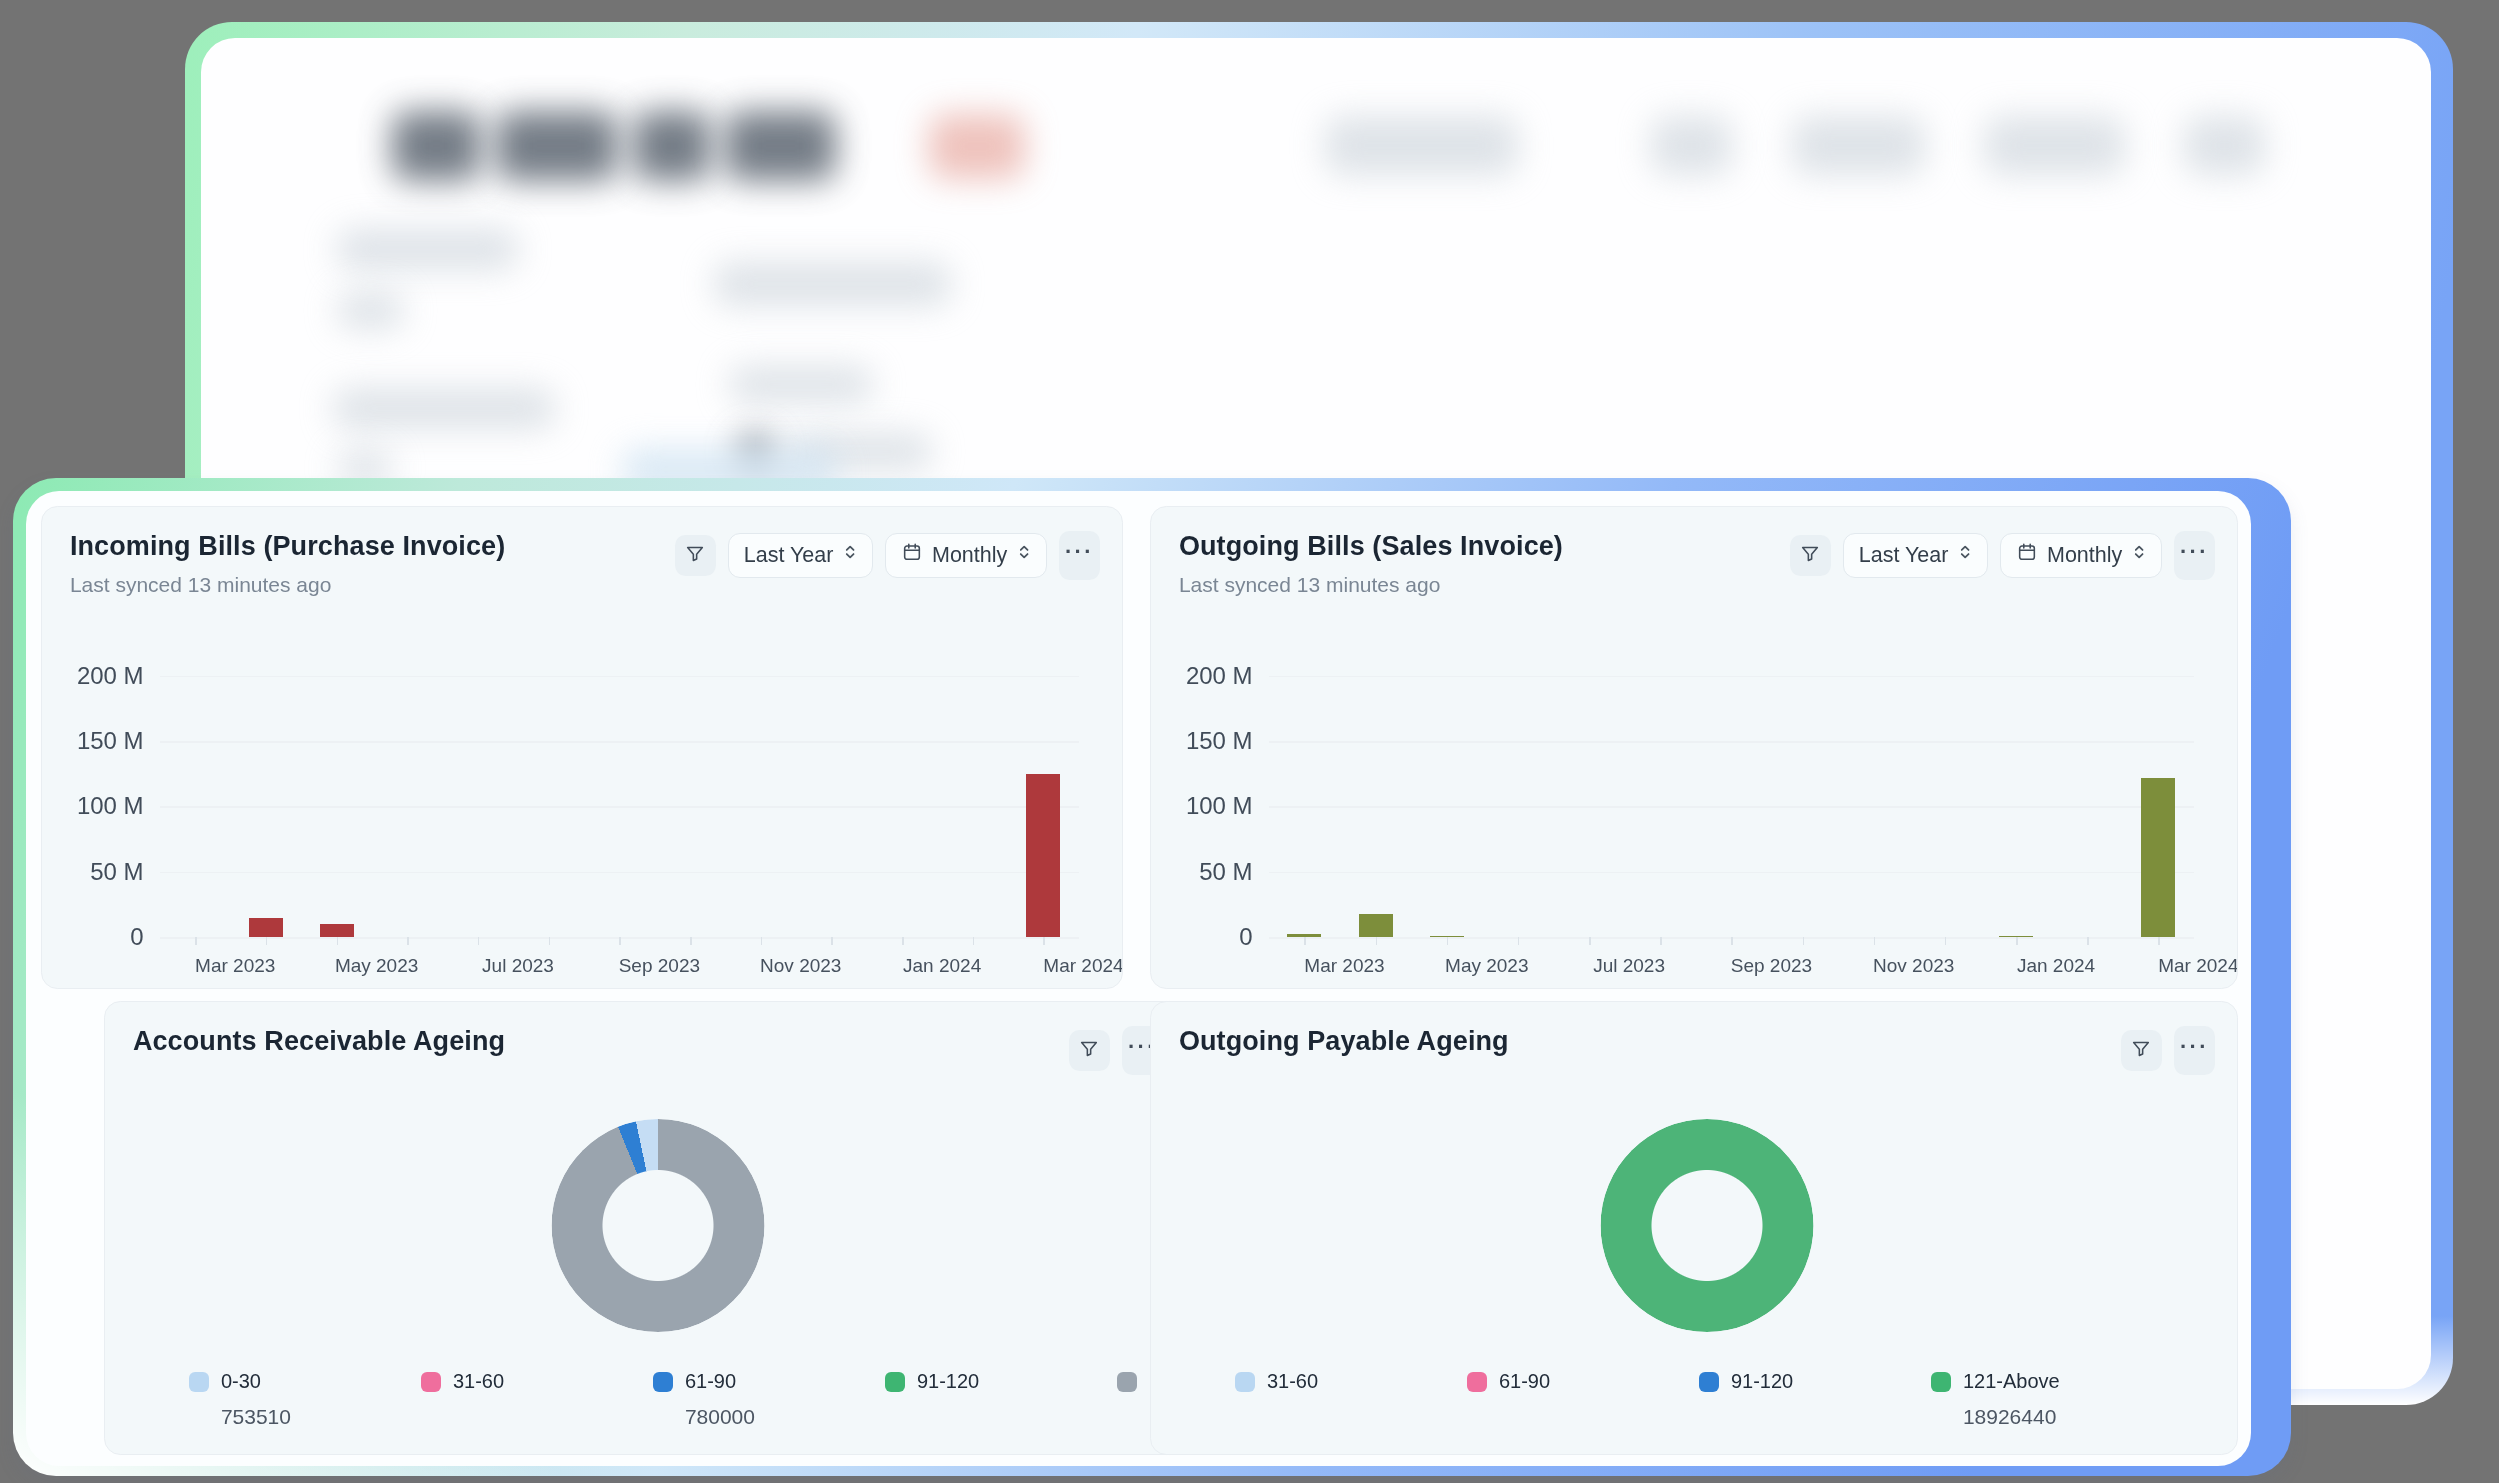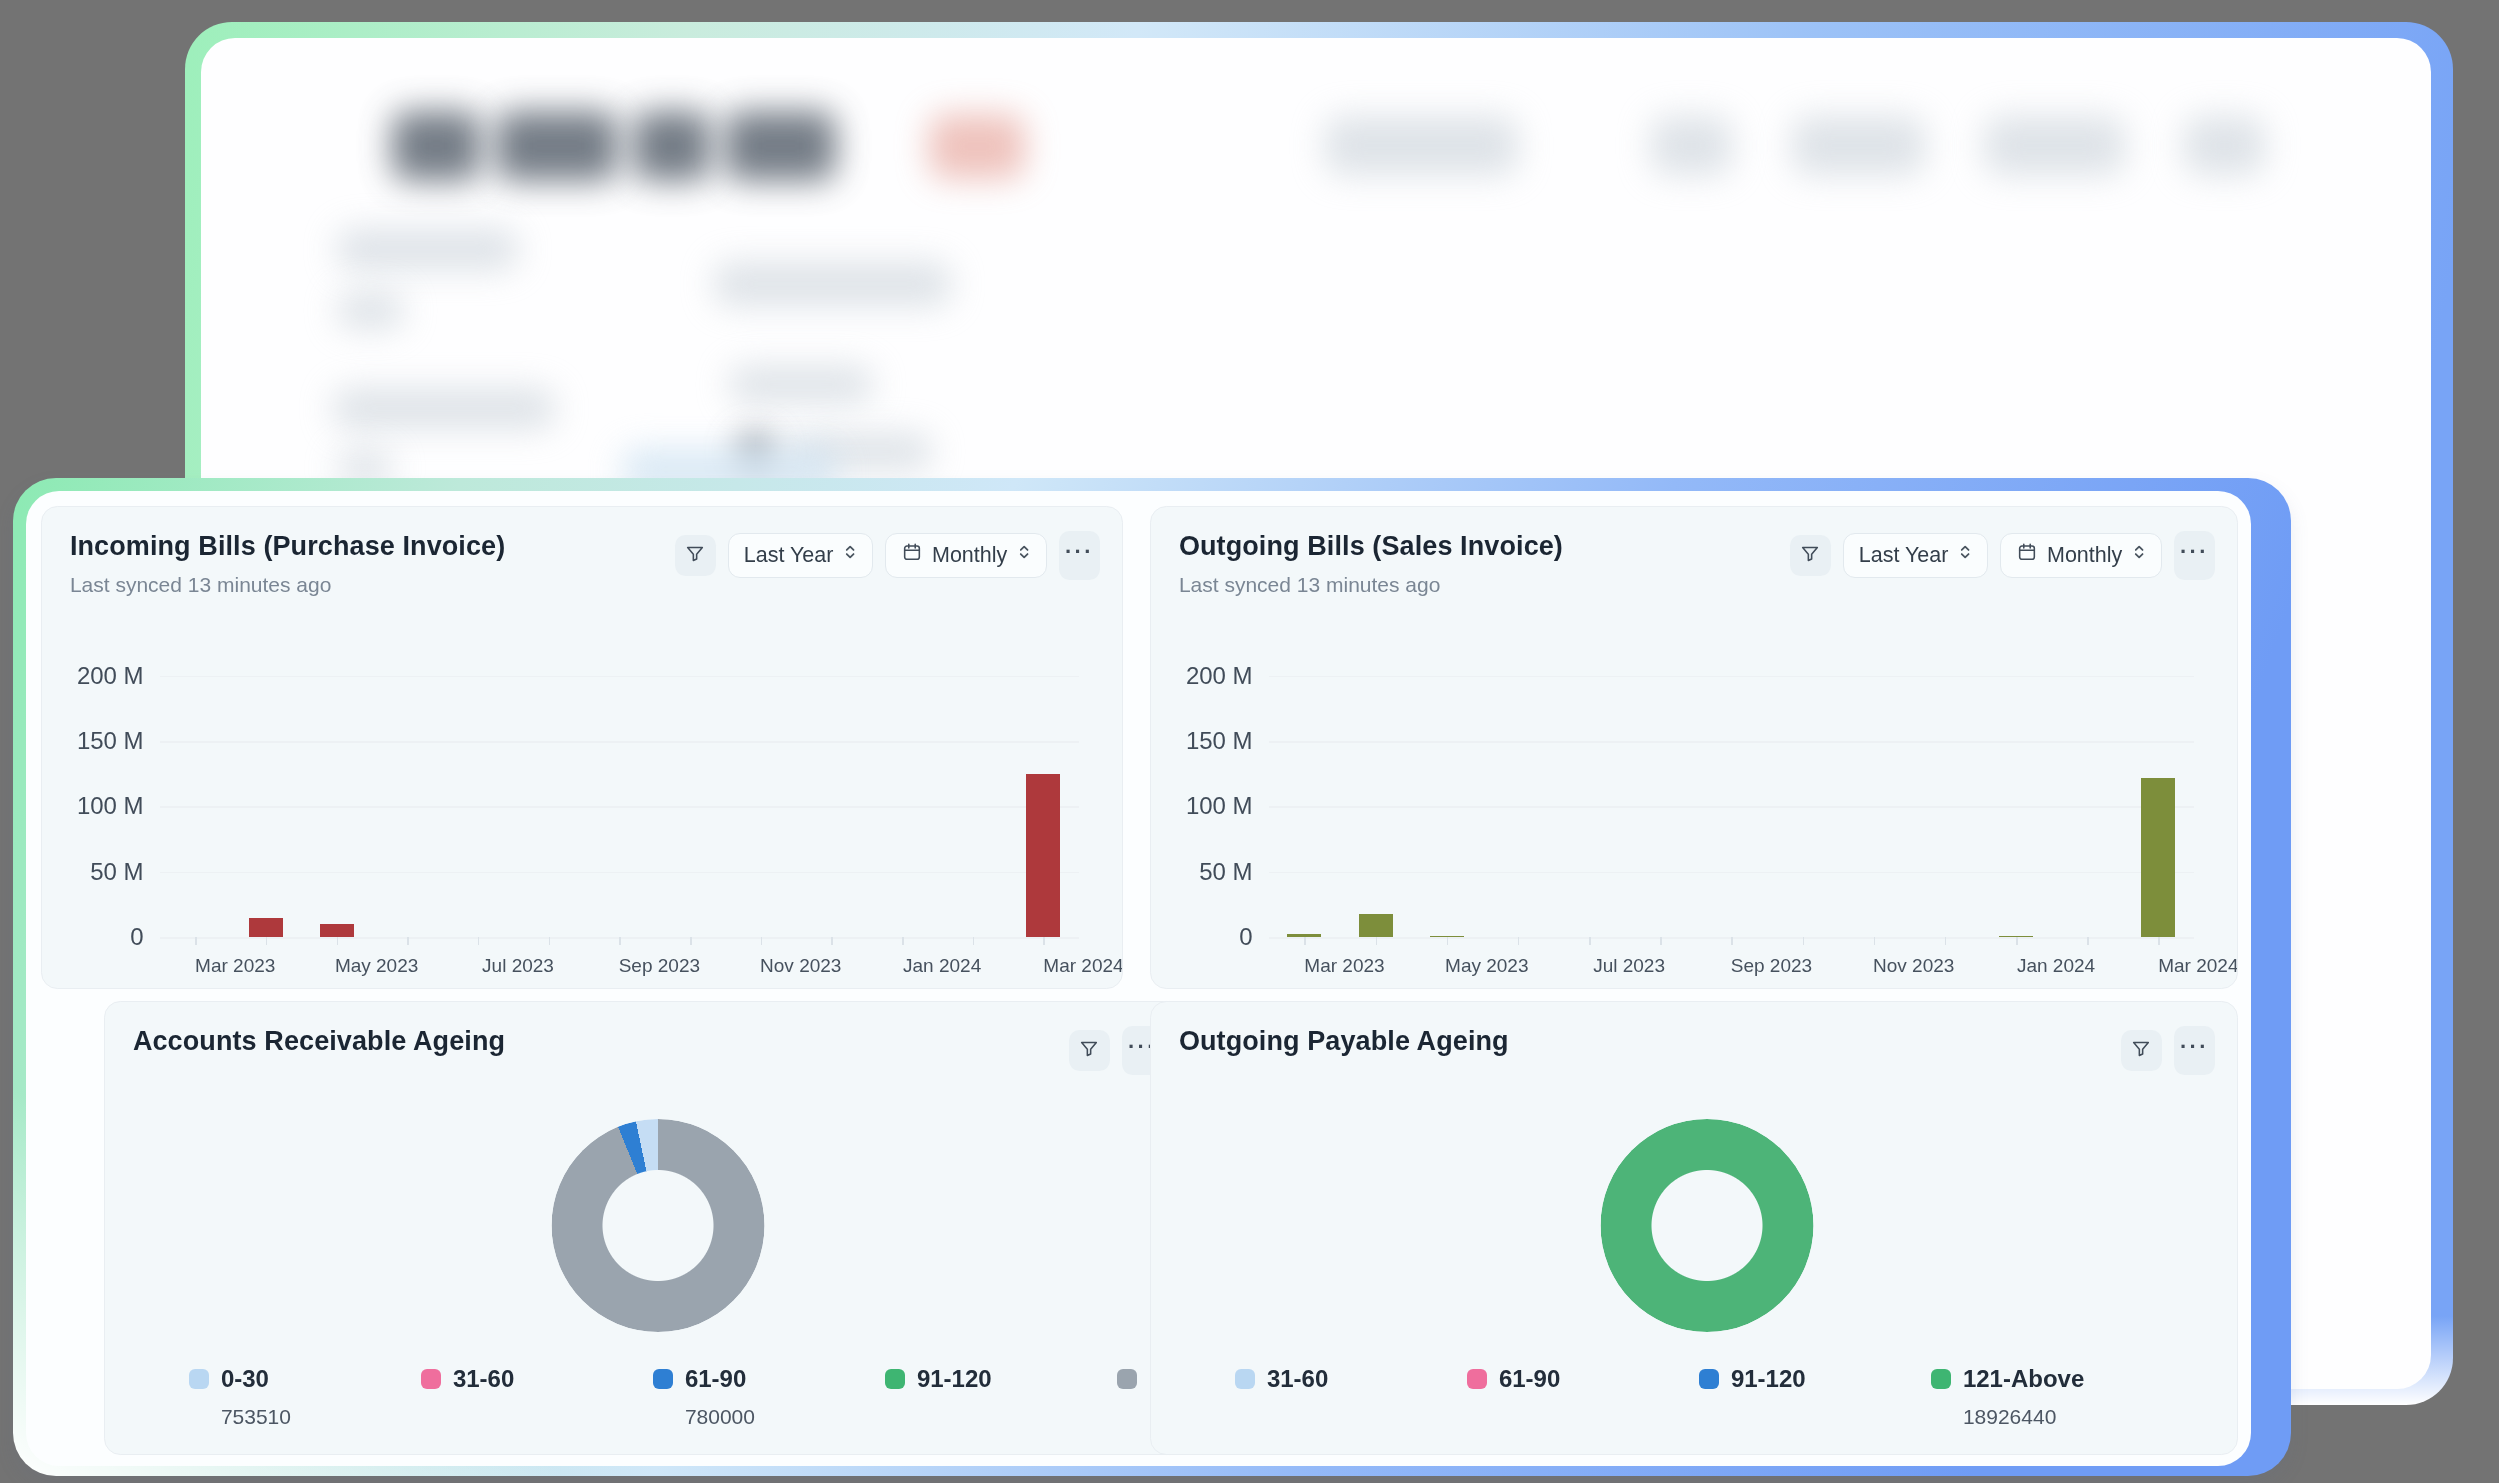--- a/index.html
+++ b/index.html
@@ -52,21 +52,21 @@
   .tick{position:absolute;top:100%;left:50%;width:1.5px;height:7.4px;background:#dbe2e8;}
   .xlab{position:absolute;top:calc(100% + 18px);left:50%;transform:translateX(-50%);font-size:19px;color:#46515e;white-space:nowrap;margin-left:40px;}
 
   
   .donut{position:absolute;top:117px;left:50%;transform:translateX(-50%);margin-left:13.3px;width:213px;height:213px;border-radius:50%;
     -webkit-mask:radial-gradient(circle,transparent 55px,#000 56px);mask:radial-gradient(circle,transparent 55px,#000 56px);}
   .legend{position:absolute;left:84px;bottom:25px;display:flex;}
   .legend-item{width:232px;flex:none;}
   .li-head{display:flex;align-items:center;gap:12px;}
   .swatch{width:20px;height:20px;border-radius:6px;flex:none;}
-  .li-label{font-size:24px;font-weight:bold;color:#222d3a;white-space:nowrap;}
+  .li-label{font-size:20px;font-weight:normal;color:#222d3a;white-space:nowrap;}
   .li-value{margin:12px 0 0 32px;font-size:21px;color:#4c5663;white-space:nowrap;}
 </style>
 </head>
 <body>
 
 <div class="stage">
 
   <div class="bg-window">
     <div class="bg-window-inner">
       <div class="blob dark" style="left:191px;top:73px;width:89px;height:70px"></div>

